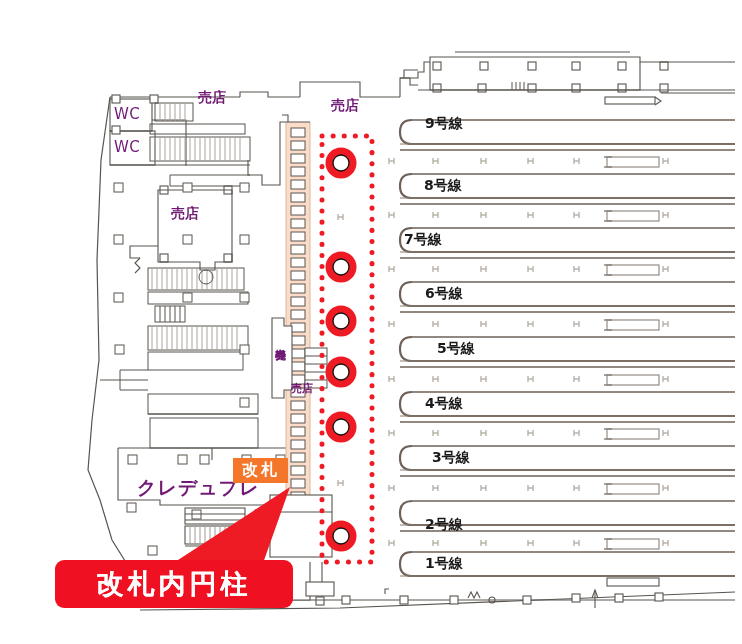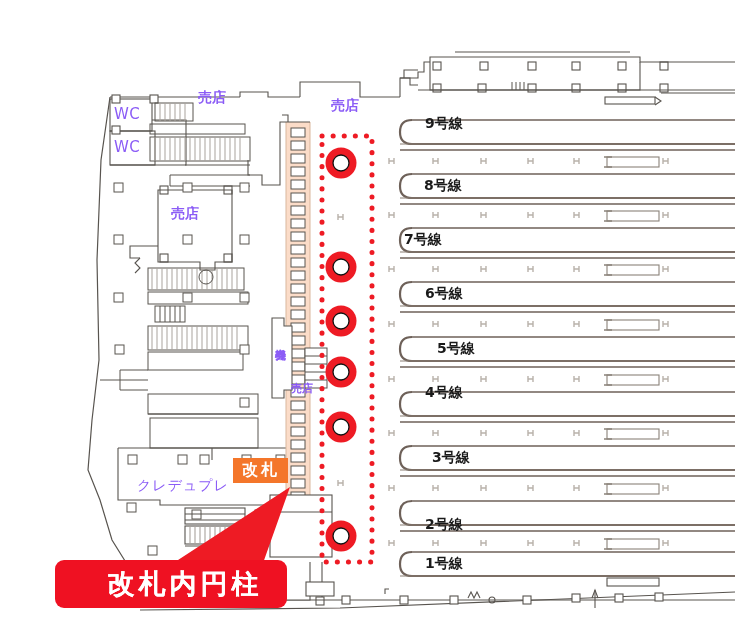--- a/index.html
+++ b/index.html
@@ -12,27 +12,27 @@
 
   .jp{font-family:"DejaVu Sans","Liberation Sans",sans-serif;}
 
   
   .track-label{
     position:absolute;font-size:14px;font-weight:700;color:#1a1a1a;
     letter-spacing:0px;white-space:nowrap;line-height:1;
   }
   
   .map-label{
-    position:absolute;font-size:14px;font-weight:700;color:#8b5cf6;
+    position:absolute;font-size:14px;font-weight:700;color:#701a75;
     white-space:nowrap;line-height:1;
   }
   .map-label.small{font-size:11px;}
   .map-label.wc{font-size:15px;font-weight:500;letter-spacing:0.5px;text-align:center;}
   .map-label.vert{writing-mode:vertical-rl;text-orientation:upright;font-size:11px;line-height:1.05;}
-  .map-label.credu{font-size:14px;font-weight:400;letter-spacing:1px;}
+  .map-label.credu{font-size:19px;font-weight:700;letter-spacing:1px;}
 
   
   #gate-badge{
     position:absolute;background:#f4762a;color:#ffffff;
     font-size:16px;font-weight:700;letter-spacing:3px;
     padding:3px 8px 4px 9px;line-height:1.1;white-space:nowrap;
   }
 
   
   #callout-box{
@@ -566,20 +566,20 @@
 
   <div class="map-label credu jp" style="left:137px;top:478px;">クレデュプレ</div>
 
   <div id="gate-badge" class="jp" style="left:233px;top:458px;">改札</div>
 
   <div class="track-label jp" style="left:425px;top:116px;">9号線</div>
   <div class="track-label jp" style="left:424px;top:178px;">8号線</div>
   <div class="track-label jp" style="left:404px;top:232px;">7号線</div>
   <div class="track-label jp" style="left:425px;top:286px;">6号線</div>
   <div class="track-label jp" style="left:425px;top:341px;margin-left:12px;">5号線</div>
-  <div class="track-label jp" style="left:425px;top:385px;">4号線</div>
+  <div class="track-label jp" style="left:425px;top:396px;">4号線</div>
   <div class="track-label jp" style="left:432px;top:450px;">3号線</div>
   <div class="track-label jp" style="left:425px;top:505px;margin-top:12px;">2号線</div>
   <div class="track-label jp" style="left:425px;top:556px;">1号線</div>
 
-  <div id="callout-box" class="jp" style="left:55px;top:560px;width:204px;height:48px;padding-left:28px;">改札内円柱</div>
+  <div id="callout-box" class="jp" style="left:55px;top:560px;width:238px;height:48px;">改札内円柱</div>
 
 </div>
 
 </body></html>

